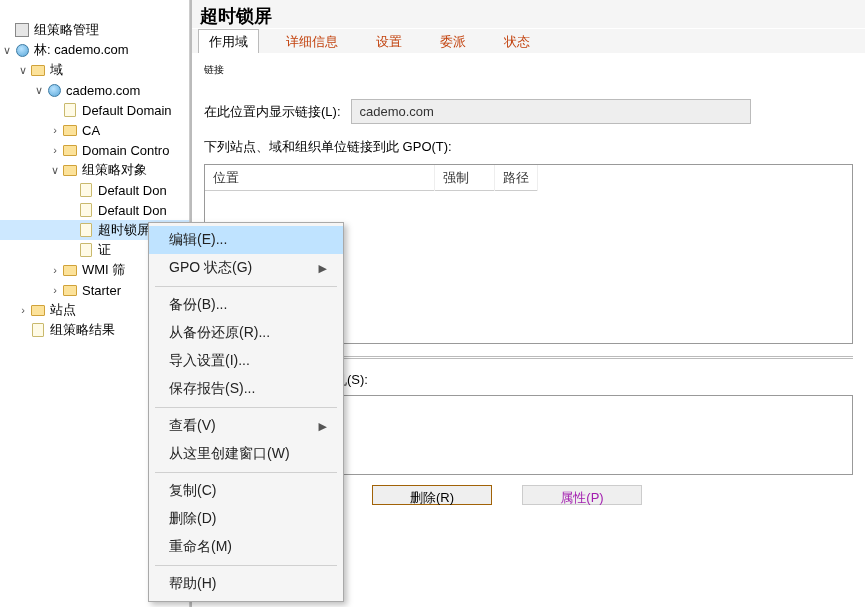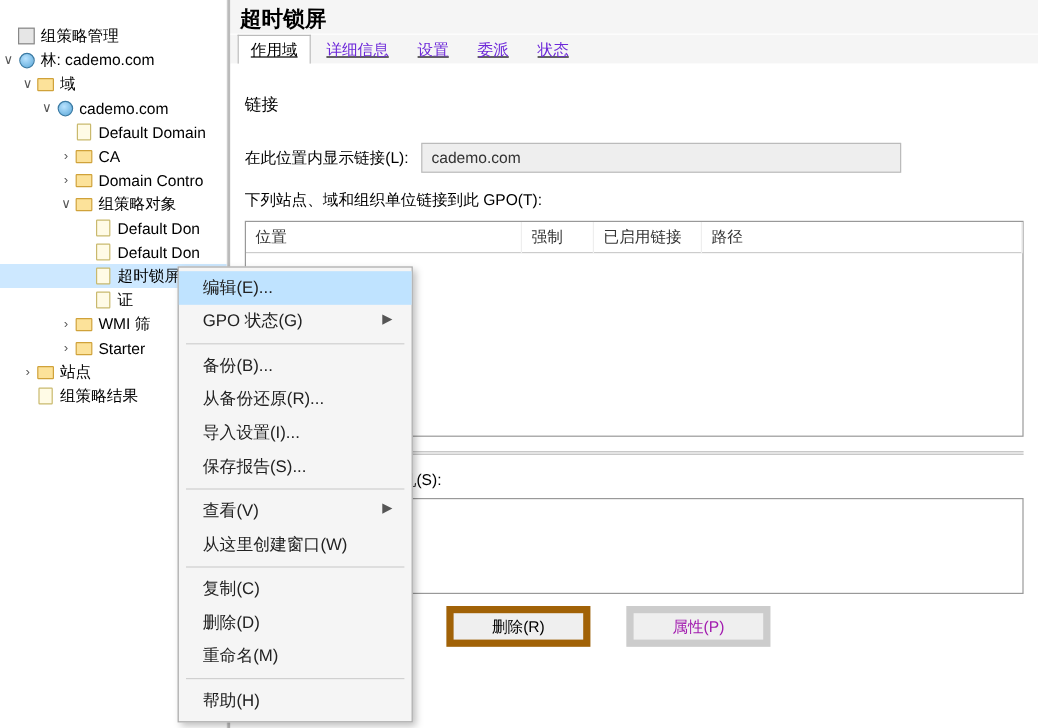--- a/index.html
+++ b/index.html
@@ -84,64 +84,63 @@
     padding: 4px 8px 0 8px;
     background:#f5f5f5;
     border-bottom:1px solid #fff;
   }
   .tabs {
     display: flex;
     background:#f5f5f5;
     padding: 0 6px;
     align-items:flex-start;
     height: 24px;
-    gap: 2px;
-    text-decoration: underline;
+    gap: 16px;
   }
   .tab {
     padding: 3px 10px;
     font-size: 13px;
-    color:#6d28d9;
+    color:#c2410c;
     border:1px solid transparent;
     border-bottom:none;
     cursor:pointer;
   }
   .tab.active {
     background:#fff;
     color:#000;
     border-color:#bbb;
   }
   .detail-body {
     flex:1;
     background:#fff;
     padding: 8px 12px;
     position:relative;
     overflow:hidden;
   }
-  .section-title { font-size:14px; margin: 18px 0 6px 0; }
+  .section-title { font-size:10px; margin: 2px 0 6px 0; }
   .inline-row {
     display:flex;
     align-items:center;
     gap: 10px;
     margin: 22px 0 14px 0;
   }
   .readonly-field {
     flex:1;
     max-width: 400px;
     background:#eee;
     border:1px solid #bbb;
     padding:4px 8px;
     color:#333;
   }
   .linked-label { margin: 10px 0 8px 0; }
   .list-box {
     border:1px solid #999;
     height: 180px;
     display:flex;
-    flex-direction:column;
+    flex-direction:row;
   }
   .list-header {
     display:flex;
     background:#fff;
     border-bottom:1px solid #ccc;
     font-size:13px;
     color:#333;
     height:26px;
     align-items:center;
   }
@@ -159,23 +158,23 @@
     padding:6px;
   }
   .filter-item { padding:2px 4px; }
   .button-bar {
     display:flex;
     gap: 30px;
     padding: 10px 18px;
   }
   .btn {
     min-width:120px;
-    height:34px;
+    height:20px;
     background:#efefef;
-    border:6px solid #a16207;
+    border:1px solid #a16207;
     color:#000;
     text-align:center;
     line-height:24px;
     cursor:pointer;
   }
   .btn.disabled { color:#a21caf; border-color:#ccc; cursor:default; }
 
   
   .context-menu {
     position:absolute;
@@ -183,20 +182,21 @@
     top: 222px;
     width: 196px;
     background:#f5f5f5;
     border:1px solid #a9a9a9;
     box-shadow: 3px 3px 6px rgba(0,0,0,0.25);
     padding:3px 0;
     z-index: 50;
   }
   .menu-item {
     display:flex;
+    align-items:center;
     justify-content:space-between;
     padding: 5px 16px 5px 20px;
     font-size:14px;
     color:#222;
     cursor:default;
   }
   .menu-item.highlight { background:#bfe3ff; }
   .menu-sep { height:1px; background:#d0d0d0; margin:4px 6px; }
   .submenu-arrow { color:#555; font-size:11px; }
 </style>
@@ -372,21 +372,20 @@
       <div class="section-title">链接</div>
       <div class="inline-row">
         <span>在此位置内显示链接(L):</span>
         <div class="readonly-field">cademo.com</div>
       </div>
       <div class="linked-label">下列站点、域和组织单位链接到此 GPO(T):</div>
       <div class="list-box">
         <div class="list-header">
           <div class="col col-loc">位置</div>
           <div class="col col-force">强制</div>
-          <div class="col col-enabled">已启用链接</div>
           <div class="col col-path">路径</div>
         </div>
         <div class="list-body"></div>
       </div>
 
       <hr class="hr-sep">
 
       <div class="filter-label">于下列组、用户和计算机(S):</div>
       <div class="filter-box">
         <div class="filter-item">s</div>

